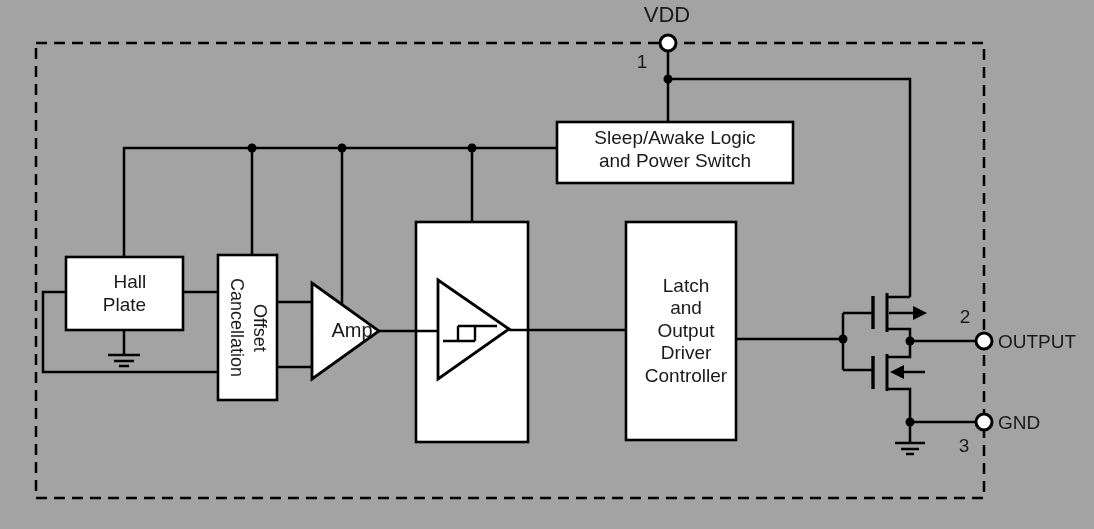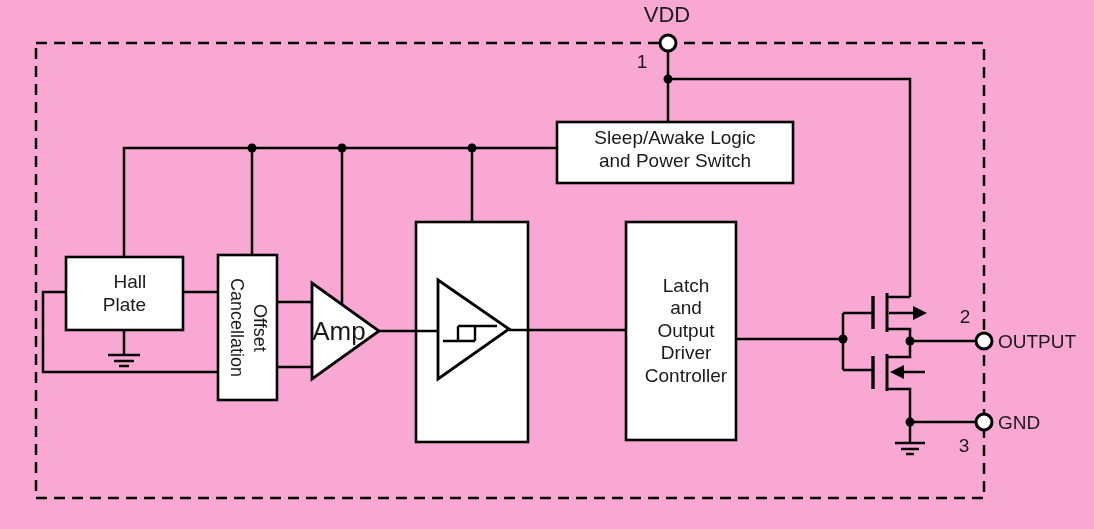--- a/index.html
+++ b/index.html
@@ -1,17 +1,17 @@
 <!DOCTYPE html>
 <html><head>
 <meta charset="utf-8">
 <style>
   html,body{margin:0;padding:0;background:#ffffff;}
   .stage{
-    position:relative;width:1094px;height:529px;background:#f9a8d4;
+    position:relative;width:1094px;height:529px;background:#a3a3a3;
     font-family:"Liberation Sans",sans-serif;color:#1a1a1a;overflow:hidden;
   }
   .stage svg{position:absolute;left:0;top:0;}
   .lbl{position:absolute;white-space:pre-line;line-height:1.18;}
   .ctr{display:flex;align-items:center;justify-content:center;text-align:center;}
   .boxlbl{font-size:19px;}
   .pinlbl{font-size:19px;}
   .vrot{writing-mode:vertical-rl;text-orientation:mixed;line-height:1.3;font-size:18px;
         white-space:pre-line;text-align:center;}
 </style>
@@ -108,20 +108,20 @@
   <div class="lbl pinlbl" style="left:951px;top:435px;width:26px;text-align:center;">3</div>
   <div class="lbl pinlbl" style="left:998px;top:331px;">OUTPUT</div>
   <div class="lbl pinlbl" style="left:998px;top:412px;">GND</div>
 
   <div class="lbl ctr boxlbl" style="left:557px;top:122px;width:236px;height:55px;">Sleep/Awake Logic
 and Power Switch</div>
   <div class="lbl ctr boxlbl" style="left:66px;top:257px;width:117px;height:73px;text-align:right;">Hall
 Plate</div>
   <div class="lbl ctr" style="left:218px;top:255px;width:59px;height:145px;"><span class="vrot">Offset
 Cancellation</span></div>
-  <div class="lbl ctr" style="left:313px;top:319px;width:52px;height:24px;font-size:26px;">Amp</div>
+  <div class="lbl ctr" style="left:326px;top:319px;width:52px;height:24px;font-size:20px;">Amp</div>
   <div class="lbl ctr boxlbl" style="left:626px;top:222px;width:120px;height:218px;">Latch
 and
 Output
 Driver
 Controller</div>
 
 </div>
 
 </body></html>

